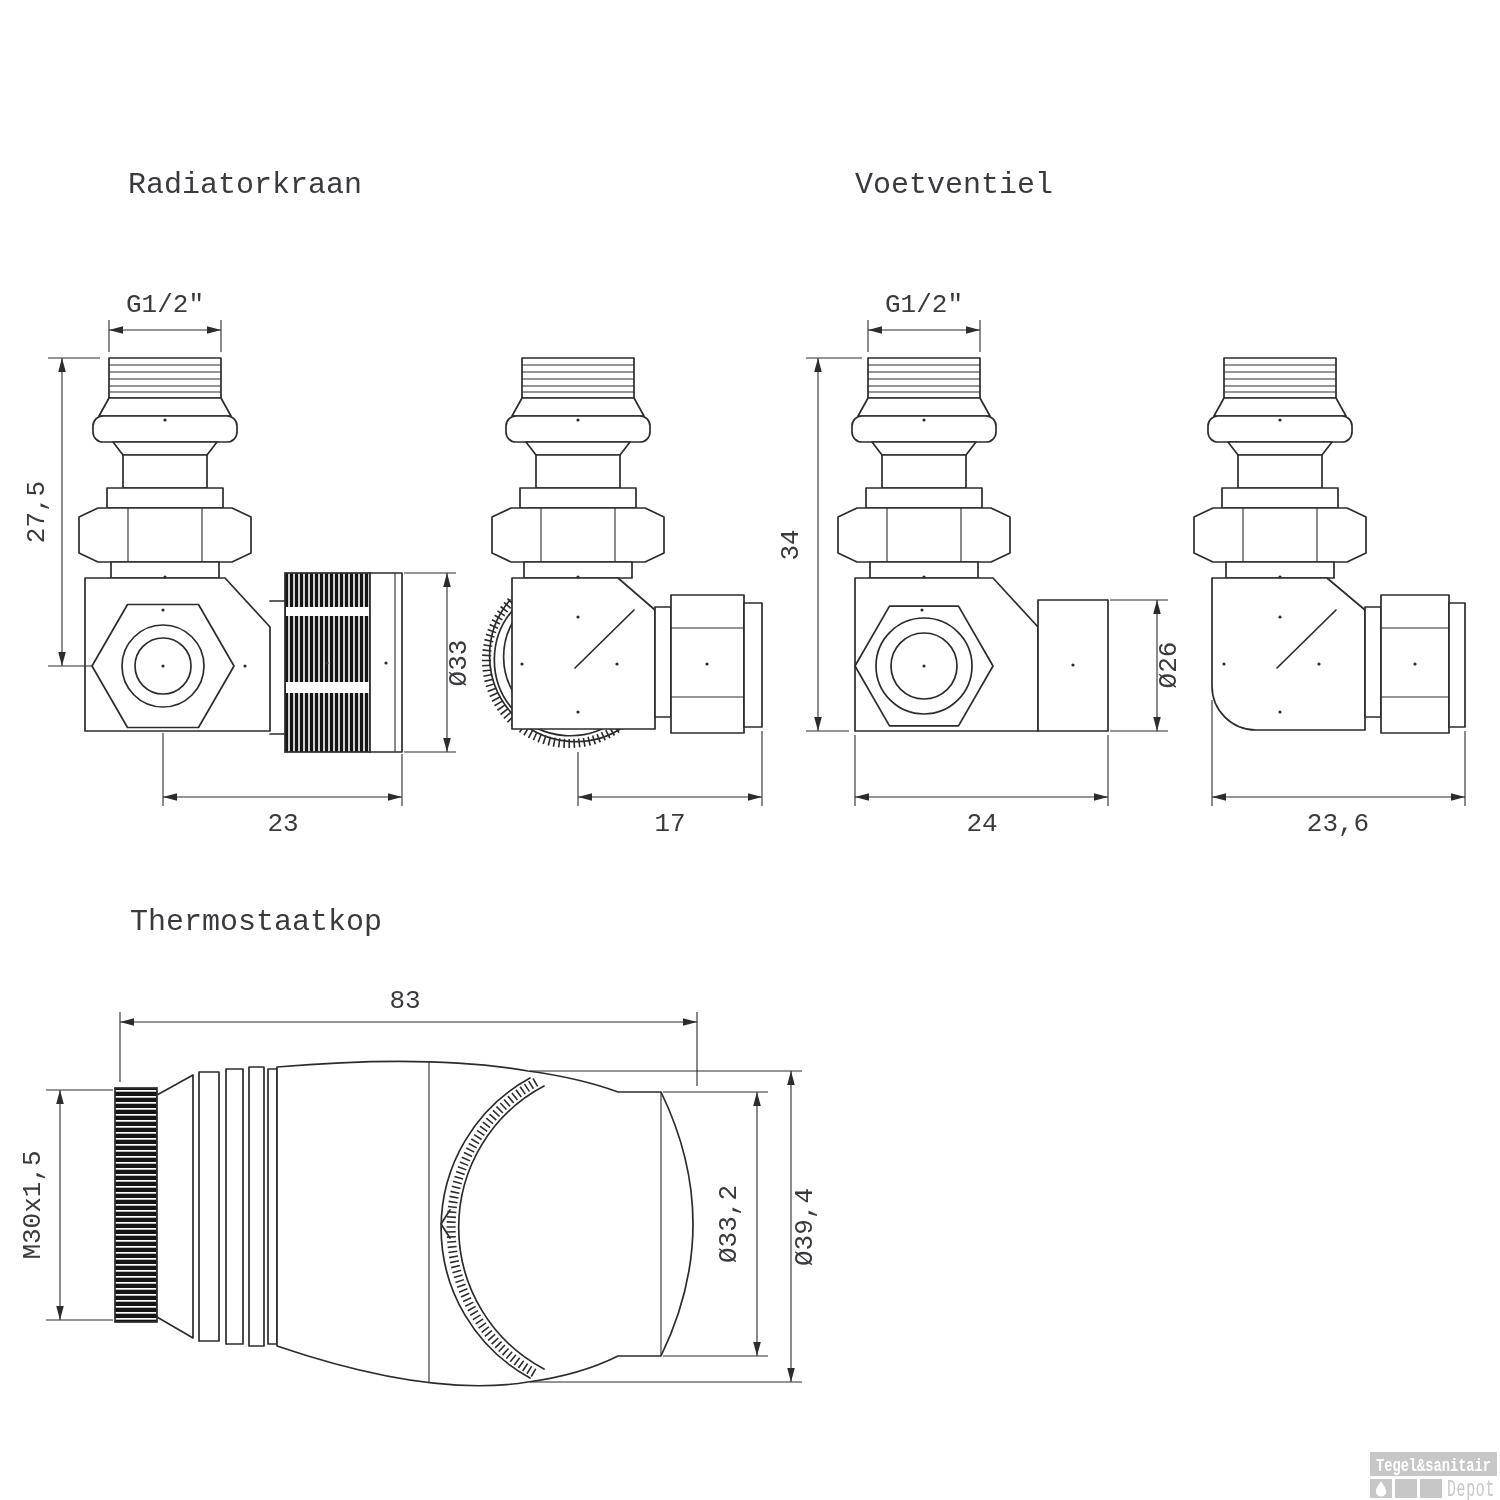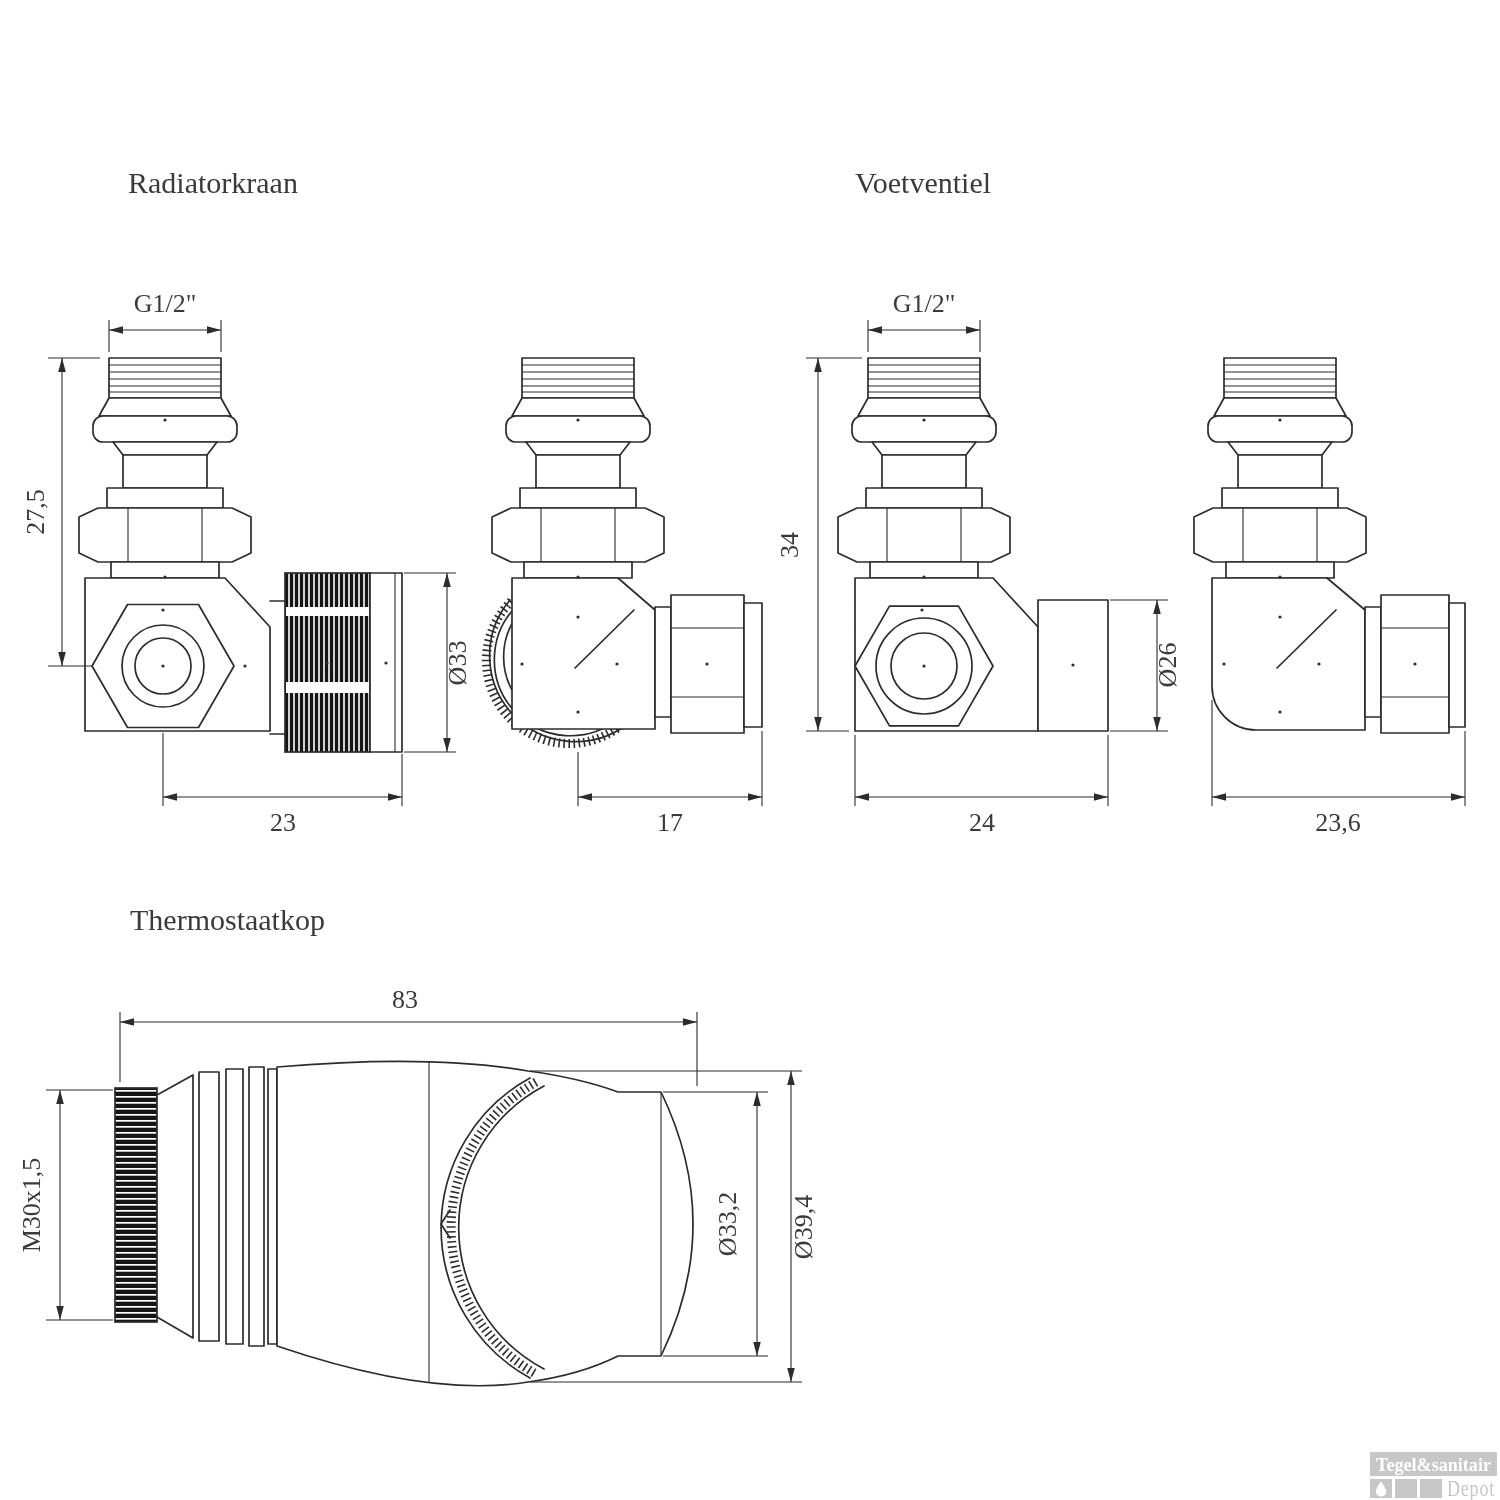--- a/index.html
+++ b/index.html
@@ -1,17 +1,17 @@
 <!DOCTYPE html>
 <html><head>
 <meta charset="utf-8">
 <style>
   html,body{margin:0;padding:0;background:#ffffff;}
   .sheet{position:relative;width:1500px;height:1500px;background:#fff;overflow:hidden;
-         font-family:Liberation Serif, serif;}
+         font-family:Liberation Mono, monospace;}
   svg{display:block;}
   .part{fill:#ffffff;stroke:#2c2c2e;stroke-width:1.7;stroke-linejoin:round;}
   .ln{fill:none;stroke:#2c2c2e;stroke-width:1.7;stroke-linejoin:round;stroke-linecap:round;}
   .thin{fill:none;stroke:#2c2c2e;stroke-width:1.1;}
   .diml{fill:none;stroke:#2c2c2e;stroke-width:1.1;}
   .ext{fill:none;stroke:#2c2c2e;stroke-width:1.1;}
   .dot{fill:#2c2c2e;stroke:none;}
   .title{font-size:30px;fill:#3a3a3e;}
   .dim{font-size:26px;fill:#3a3a3e;}
   .teeth{fill:none;stroke:#2c2c2e;stroke-width:9;stroke-dasharray:1.6 3.4;}

